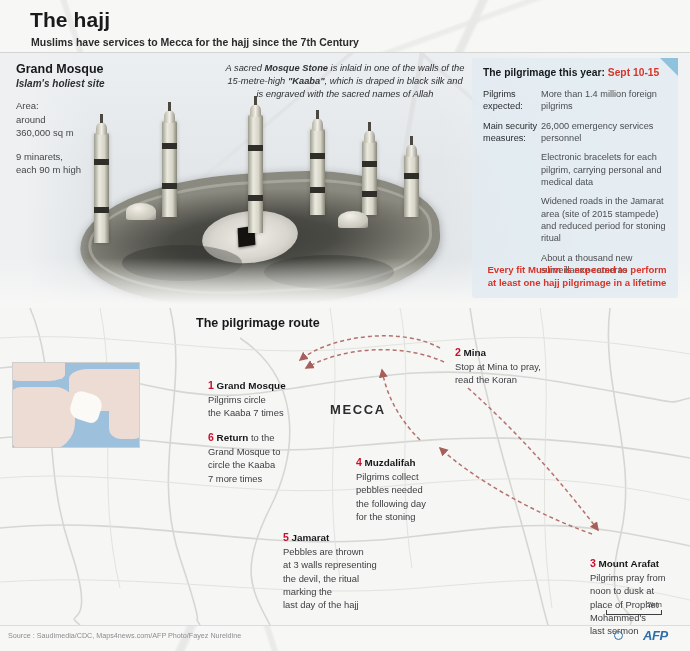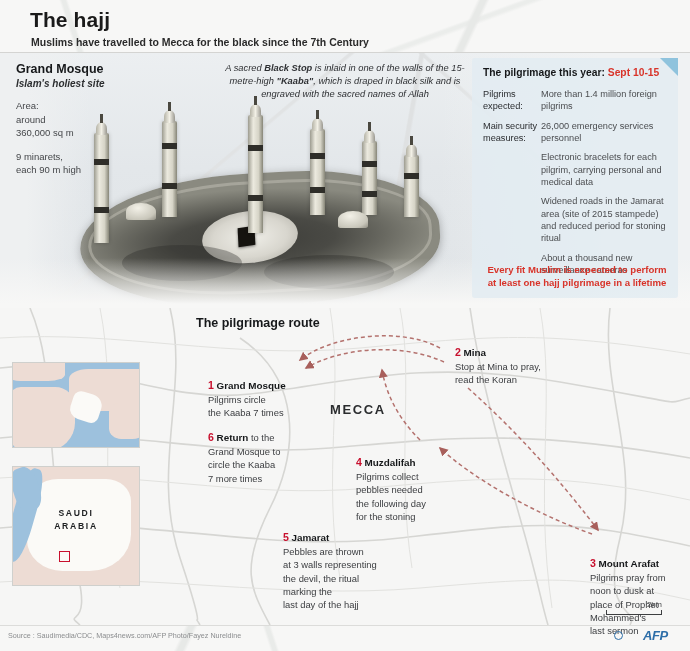--- a/index.html
+++ b/index.html
@@ -199,21 +199,21 @@
   .source { position: absolute; left: 8px; top: 631px; z-index: 9; font-size: 7.2px; color: #8b8d8f; }
 </style>
 </head>
 <body>
 
 <div class="page">
   <div class="bgmap"></div>
 
   <div class="header">
     <div class="title">The hajj</div>
-    <div class="subtitle">Muslims have travelled to Mecca for the black since the 7th Century</div>
+    <div class="subtitle">Muslims have services to Mecca for the hajj since the 7th Century</div>
   </div>
   <div class="hrule"></div>
 
   <div class="photo-panel">
     <div class="sky"></div>
 
     <div class="mosque">
       <div class="mosque-body"></div>
       <div class="mosque-rim"></div>
       <div class="courtyard"></div>
@@ -258,21 +258,21 @@
     <div class="gm-title">Grand Mosque</div>
     <div class="gm-sub">Islam's holiest site</div>
     <div class="gm-p" style="white-space:pre-line;">Area:
 around
 360,000 sq m</div>
     <div class="gm-p" style="white-space:pre-line;">9 minarets,
 each 90 m high</div>
   </div>
 
   <div class="caption">
-    <span>A sacred </span><b>Black Stop</b><span> is inlaid in one of the walls of the 15-metre-high </span><b>"Kaaba"</b><span>, which is draped in black silk and is engraved with the sacred names of Allah</span>
+    <span>A sacred </span><b>Mosque Stone</b><span> is inlaid in one of the walls of the 15-metre-high </span><b>"Kaaba"</b><span>, which is draped in black silk and is engraved with the sacred names of Allah</span>
   </div>
 
   <div class="blue-panel">
     <div class="blue-corner"></div>
     <div class="bp-head">
       <span>The pilgrimage this year:</span>
       <span class="date">Sept 10-15</span>
     </div>
     <div class="bp-rows">
       <div class="bp-row">
@@ -389,30 +389,20 @@
   <div class="inset inset1">
     <div class="sea"></div>
     <div class="land" style="left:-4px; top:24px; width:66px; height:64px; border-radius:18% 30% 44% 26%;"></div>
     <div class="land" style="left:-4px; top:-4px; width:56px; height:22px; border-radius:0 0 30% 20%;"></div>
     <div class="land" style="left:56px; top:6px; width:80px; height:42px; border-radius:24% 14% 40% 28%;"></div>
     <div class="land" style="left:96px; top:40px; width:40px; height:36px; border-radius:24% 18% 42% 30%;"></div>
     <div class="hl" style="left:58px; top:30px; width:30px; height:28px; border-radius:28% 40% 26% 36%; transform:rotate(18deg);"></div>
     <div class="inset-label" style="top:4px; white-space:pre-line;"></div>
   </div>
 
-  <div class="inset inset2">
-    <div class="sea"></div>
-    <div class="land" style="left:-6px; top:-6px; width:142px; height:134px; border-radius:0;background:#eddcd4;"></div>
-    <div class="hl" style="left:14px; top:12px; width:104px; height:92px; border-radius:30% 24% 40% 34%;"></div>
-    <div class="sea" style="left:6px; top:22px; width:22px; height:96px; border-radius:40%; transform:rotate(16deg); inset:auto;"></div>
-    <div class="sea" style="left:104px; top:4px; width:26px; height:44px; border-radius:40%; transform:rotate(-18deg); inset:auto;"></div>
-    <div class="inset-label" style="top:40px; white-space:pre-line;">SAUDI
-ARABIA</div>
-    <div class="locator-box" style="left:46px; top:84px;"></div>
-  </div>
 
   <div class="scale">
     <div class="scale-txt">2km</div>
     <div class="scale-bar"></div>
   </div>
   <div class="afp">
     <div class="afp-ring"></div>
     <div class="afp-txt">AFP</div>
   </div>
 

